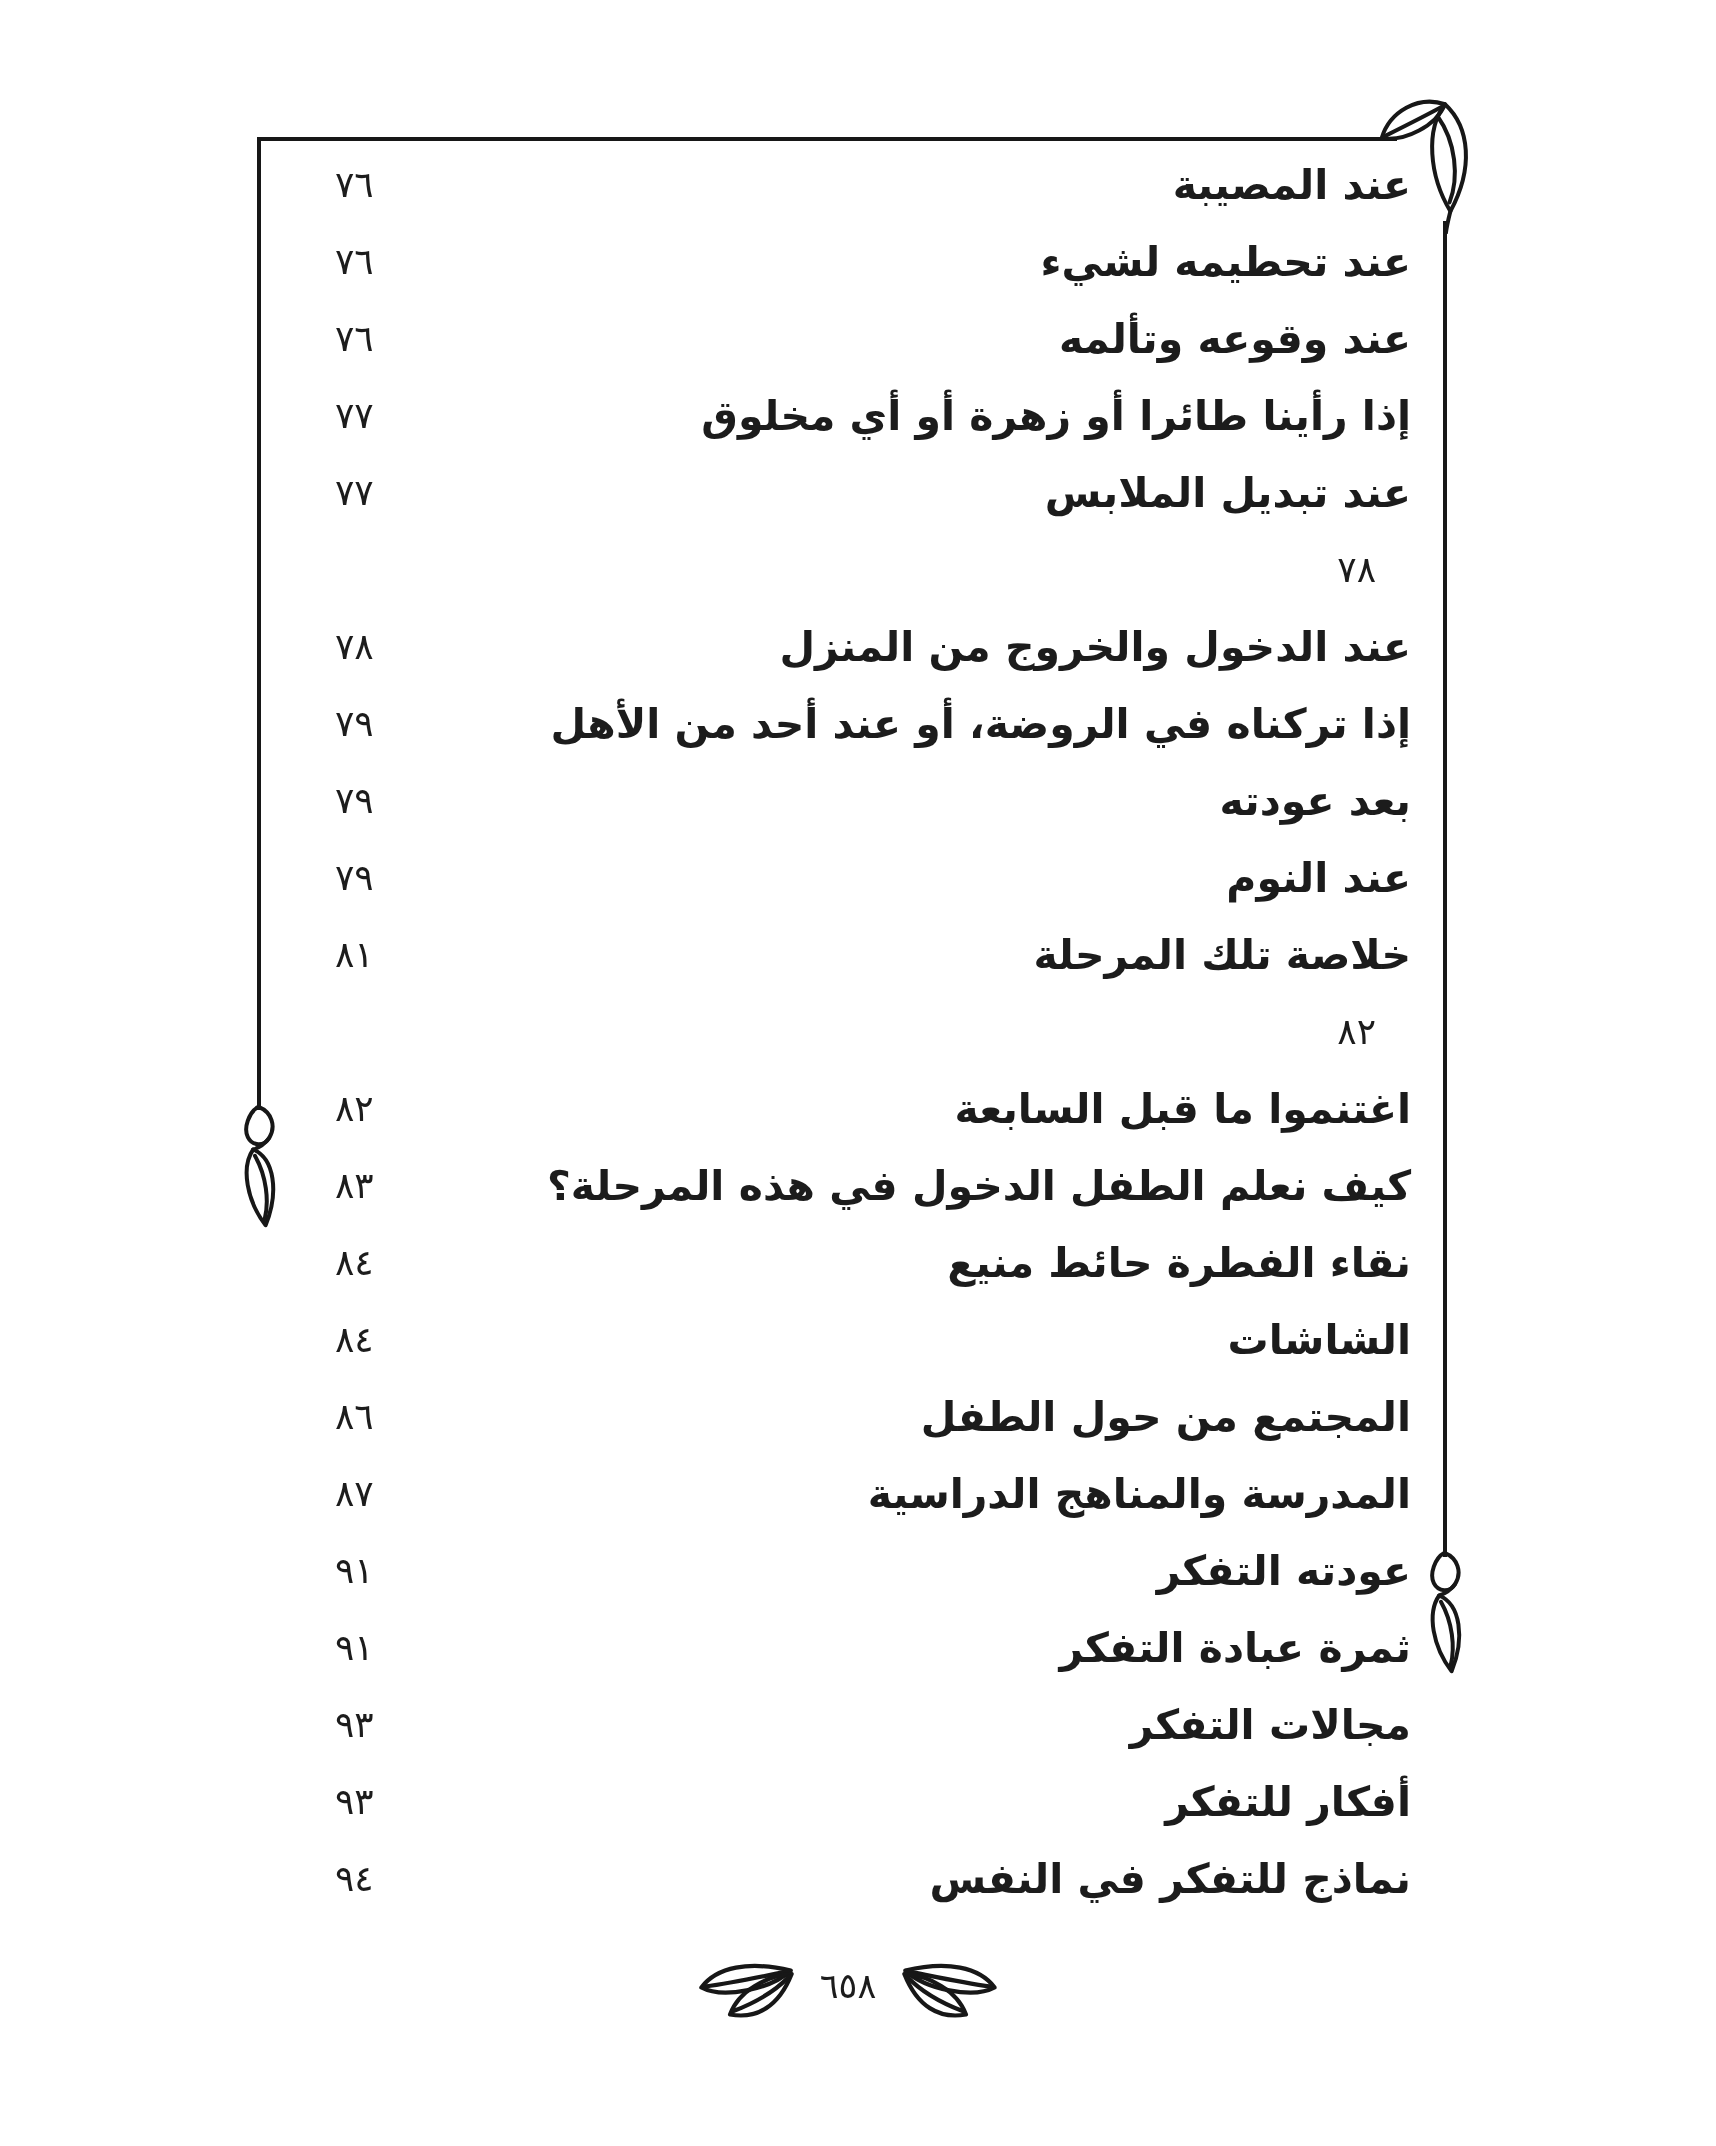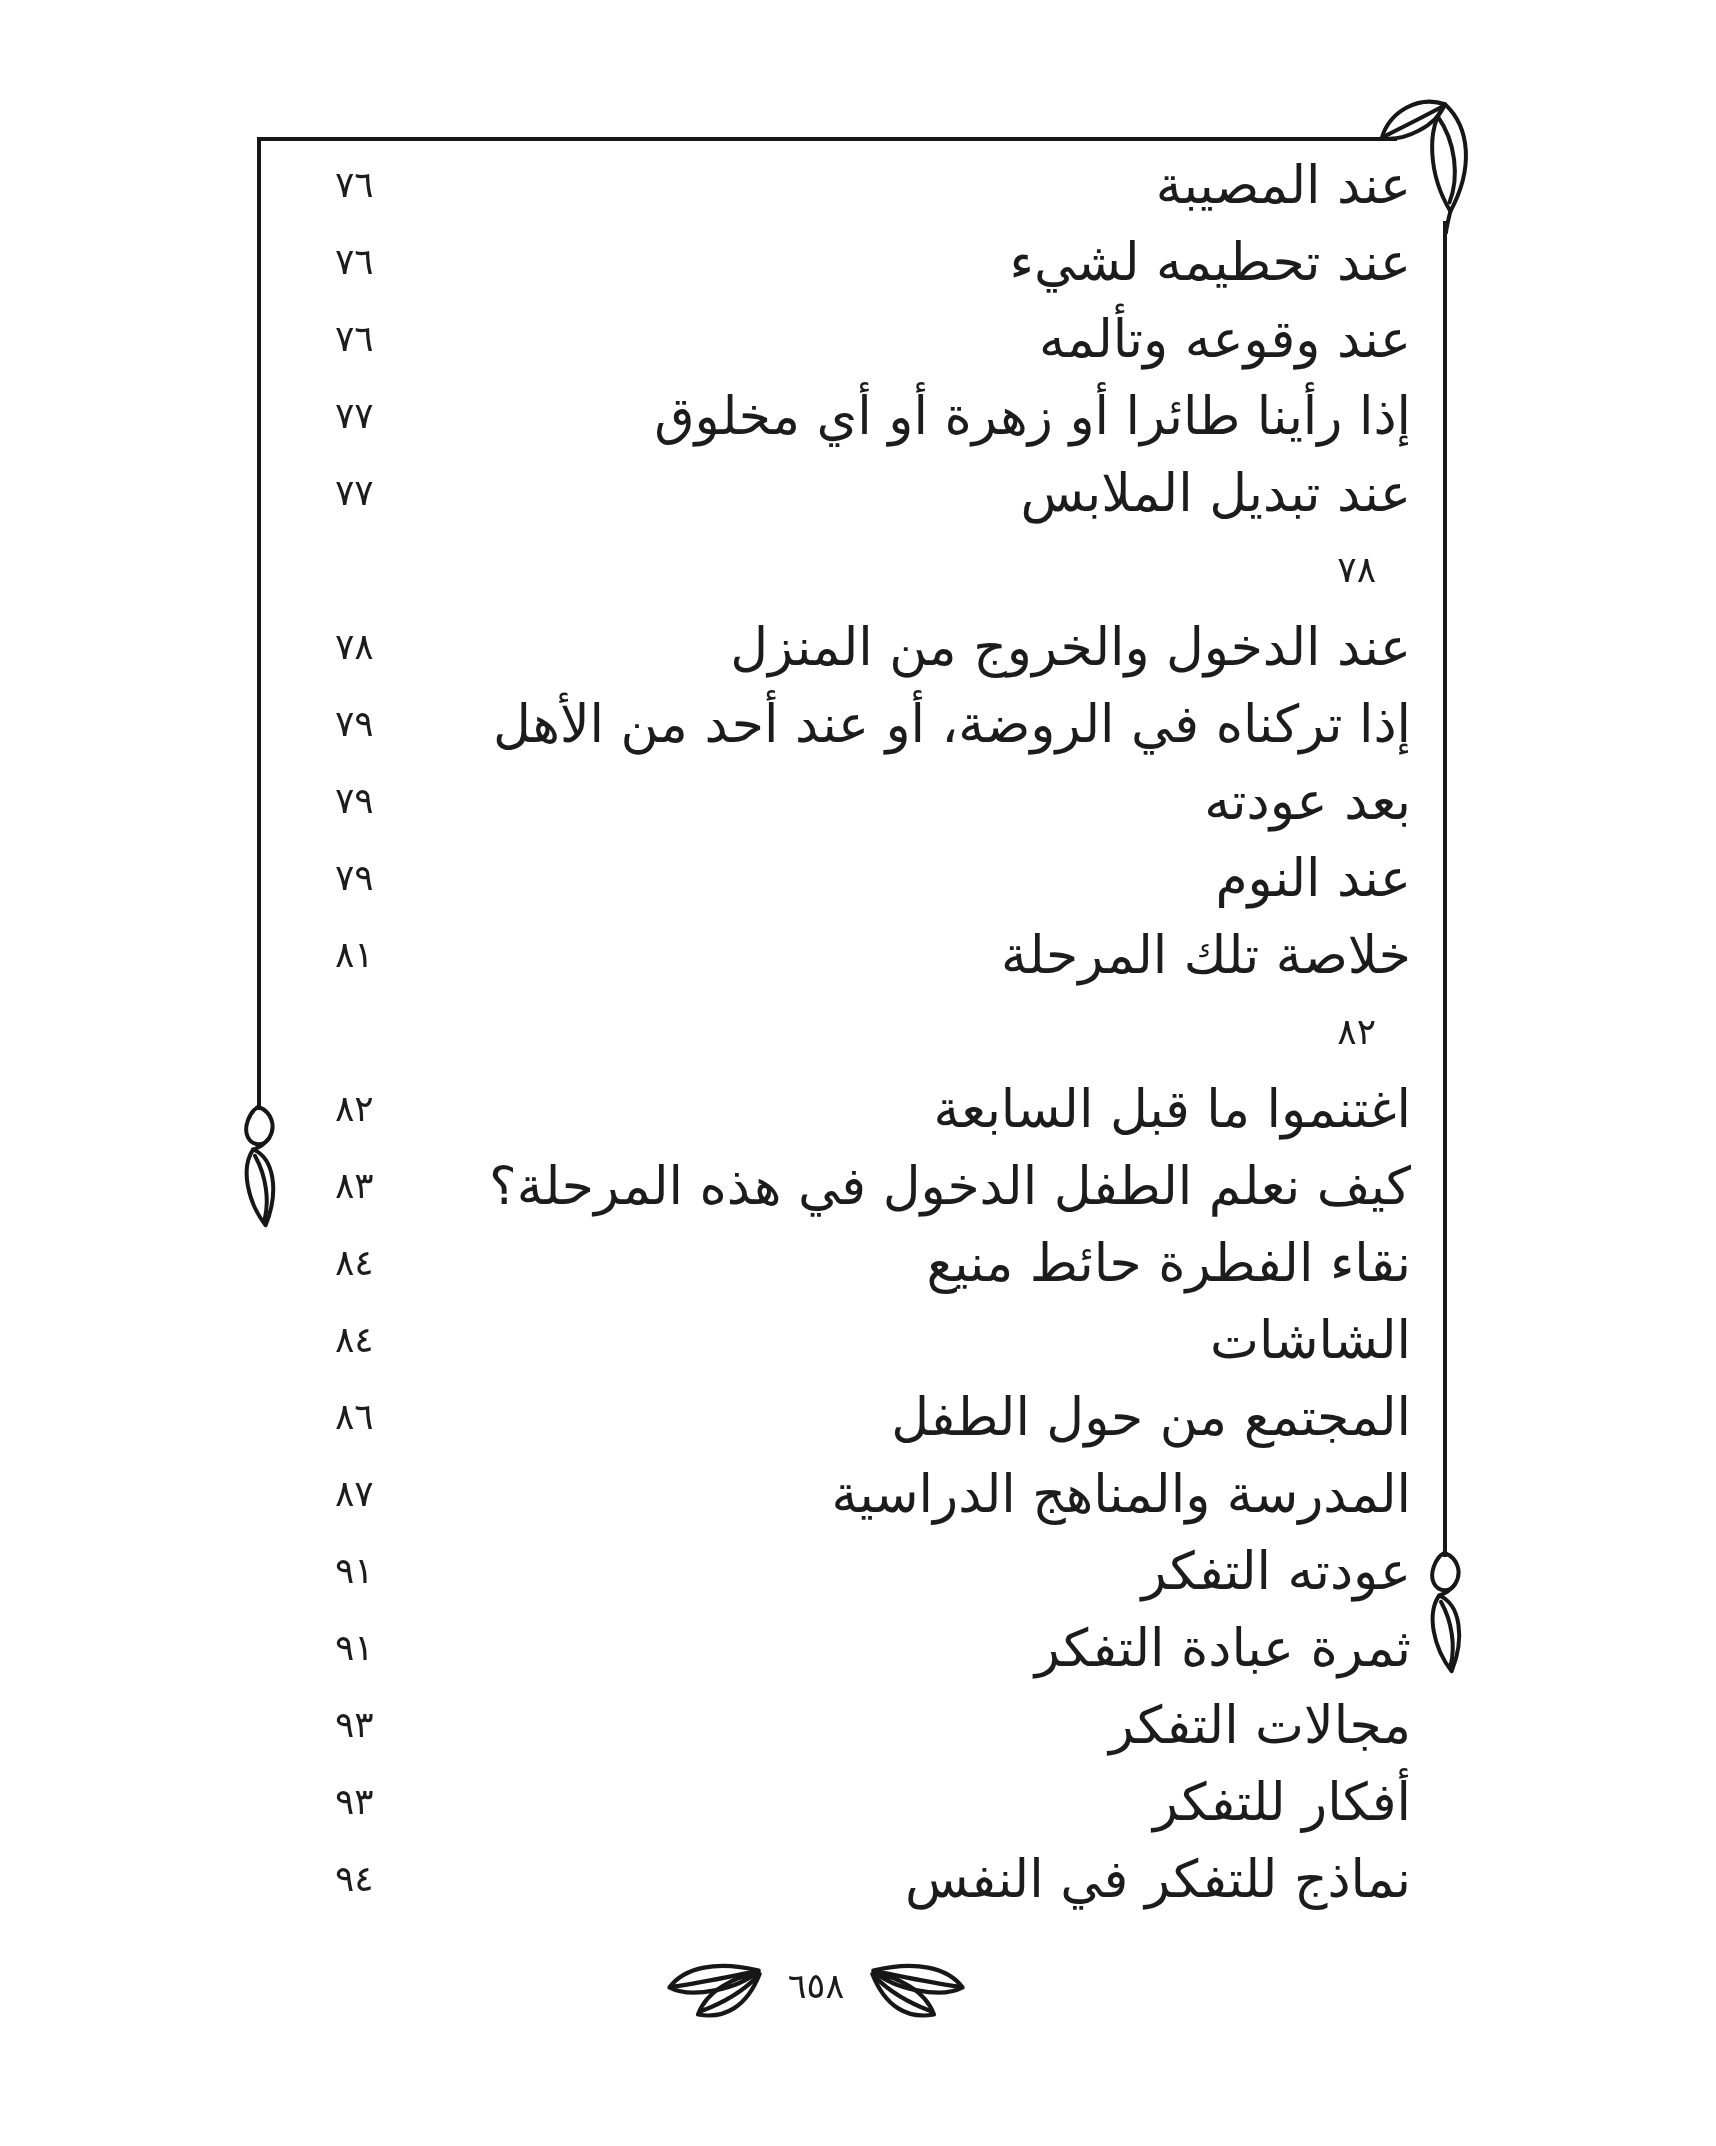--- a/index.html
+++ b/index.html
@@ -24,26 +24,26 @@
   .orn-left-hang  { left: 226px;  top: 1105px; width: 65px; height: 138px; }
   .orn-right-hang { left: 1412px; top: 1551px; width: 65px; height: 138px; }
 
   .toc { position: absolute; left: 335px; top: 146px; width: 1076px; }
   .toc-row {
     display: flex;
     justify-content: space-between;
     align-items: center;
     height: 77px;
   }
-  .toc-title { font-size: 52px; white-space: nowrap; }
+  .toc-title { font-size: 41px; white-space: nowrap; font-weight: bold; }
   .toc-pnum  { font-size: 36px; letter-spacing: 1.8px; padding-right: 35px; }
 
   .footer {
     position: absolute;
-    left: 666px; top: 1960px;
+    left: 698px; top: 1960px;
     width: 300px;
     display: flex;
     align-items: center;
     justify-content: space-between;
     direction: ltr;
     text-align: center;
   }
   .fleaf { width: 97px; height: 60px; }
   .fleaf path { fill: none; stroke: #171717; stroke-width: 5; stroke-linecap: round; stroke-linejoin: round; }
   .fleaf.mirrored { transform: scaleX(-1); }

